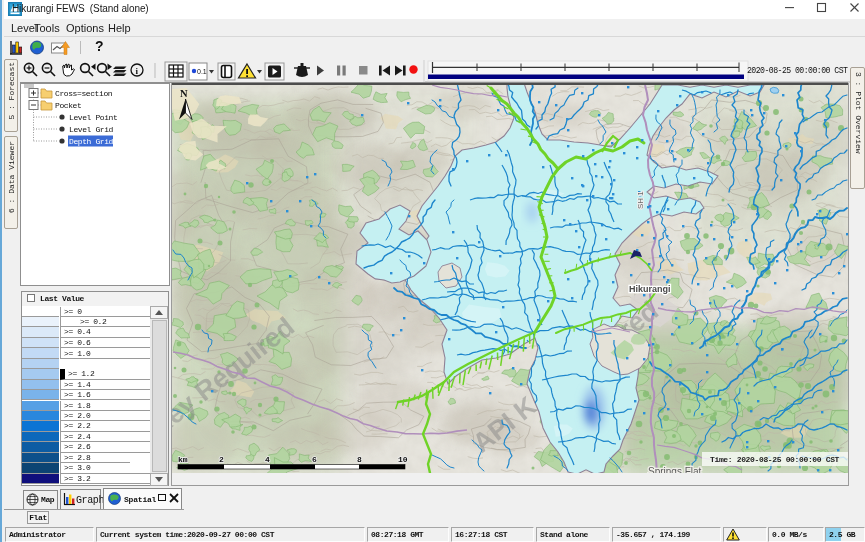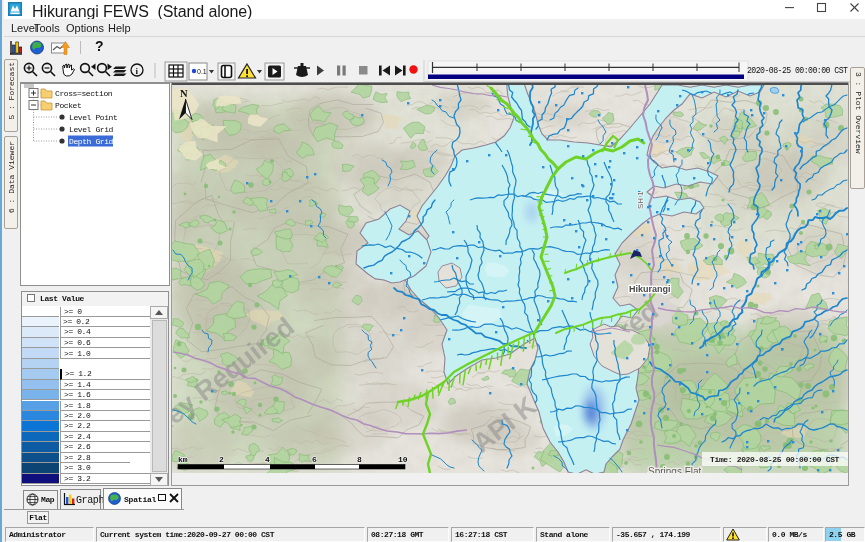--- a/index.html
+++ b/index.html
@@ -21,21 +21,21 @@
 <body>
 <div id="win">
 
 <div id="titlebar">
   <svg class="abs" style="left:4px;top:2px" width="14" height="14" viewBox="0 0 14 14">
     <rect x="0" y="0" width="14" height="14" fill="#1b7fb4"></rect>
     <rect x="1.5" y="1.5" width="11" height="11" fill="#2ea3d8"></rect>
     <path d="M2.5 9.5 L5 3.5 L7 7 L9 3.5 L11.5 9.5 Z" fill="#ffffff"></path>
     <rect x="2.5" y="10.5" width="9" height="1.6" fill="#ffffff"></rect>
   </svg>
-  <span class="abs" style="left:28px;top:3px;font-size:16px;color:#1a1a1a;letter-spacing:-0.1px">Hikurangi FEWS&nbsp; (Stand alone)</span>
+  <span class="abs" style="left:8px;top:3px;font-size:10px;color:#1a1a1a;letter-spacing:-0.1px">Hikurangi FEWS&nbsp; (Stand alone)</span>
   <svg class="abs" style="left:770px;top:0" width="93" height="16" viewBox="0 0 93 16">
     <line x1="11" y1="7.6" x2="20" y2="7.6" stroke="#444" stroke-width="1.1"></line>
     <rect x="43.5" y="3.5" width="8" height="8" fill="none" stroke="#444" stroke-width="1.1"></rect>
     <line x1="76.5" y1="3.5" x2="84.5" y2="11.5" stroke="#444" stroke-width="1.1"></line>
     <line x1="84.5" y1="3.5" x2="76.5" y2="11.5" stroke="#444" stroke-width="1.1"></line>
   </svg>
 </div>
 
 <div id="menubar">
   <span class="abs" style="left:7px;top:3px">Level</span>
@@ -193,31 +193,31 @@
   </g>
 </svg>
 
 <div class="abs" style="left:19px;top:291px;width:148px;height:195px;background:#fff;border:1px solid #8f8f8f"></div>
 <div class="abs" style="left:20px;top:292px;width:146px;height:14px;background:#f2f2f2"></div>
 <div class="abs" style="left:25px;top:294px;width:8px;height:8px;background:#fff;border:1px solid #777"></div>
 <div class="abs mono" style="left:38px;top:294px;font-size:8px;font-weight:bold;color:#111;letter-spacing:-0.4px">Last Value</div>
 <div style="position:absolute;left:20px;top:306.5px;width:37px;height:10.4px;background:#ffffff;border-bottom:1px solid #9a9a9a;box-sizing:border-box"></div>
 <div style="position:absolute;left:58px;top:306.5px;width:90px;height:10.4px;background:#fff;border-bottom:1px solid #9a9a9a;border-left:1px solid #9a9a9a;box-sizing:border-box;font:8px 'Liberation Mono',monospace;color:#111;padding-left:3px;line-height:10px;letter-spacing:-0.4px">&gt;= 0</div>
 <div style="position:absolute;left:20px;top:316.9px;width:37px;height:10.4px;background:#eaf2fb;border-bottom:1px solid #9a9a9a;box-sizing:border-box"></div>
-<div style="position:absolute;left:58px;top:316.9px;width:90px;height:10.4px;background:#fff;border-bottom:1px solid #9a9a9a;border-left:1px solid #9a9a9a;box-sizing:border-box;font:8px 'Liberation Mono',monospace;color:#111;padding-left:2px;line-height:10px;letter-spacing:-0.4px">&gt;= 0.2</div>
+<div style="position:absolute;left:58px;top:316.9px;width:90px;height:10.4px;background:#fff;border-bottom:1px solid #9a9a9a;border-left:1px solid #9a9a9a;box-sizing:border-box;font:8px 'Liberation Mono',monospace;color:#111;padding-left:19px;line-height:10px;letter-spacing:-0.4px">&gt;= 0.2</div>
 <div style="position:absolute;left:20px;top:327.4px;width:37px;height:10.4px;background:#dbe9f8;border-bottom:1px solid #9a9a9a;box-sizing:border-box"></div>
 <div style="position:absolute;left:58px;top:327.4px;width:90px;height:10.4px;background:#fff;border-bottom:1px solid #9a9a9a;border-left:1px solid #9a9a9a;box-sizing:border-box;font:8px 'Liberation Mono',monospace;color:#111;padding-left:3px;line-height:10px;letter-spacing:-0.4px">&gt;= 0.4</div>
 <div style="position:absolute;left:20px;top:337.9px;width:37px;height:10.4px;background:#cfe2f7;border-bottom:1px solid #9a9a9a;box-sizing:border-box"></div>
 <div style="position:absolute;left:58px;top:337.9px;width:90px;height:10.4px;background:#fff;border-bottom:1px solid #9a9a9a;border-left:1px solid #9a9a9a;box-sizing:border-box;font:8px 'Liberation Mono',monospace;color:#111;padding-left:3px;line-height:10px;letter-spacing:-0.4px">&gt;= 0.6</div>
 <div style="position:absolute;left:20px;top:348.3px;width:37px;height:10.4px;background:#c2daf5;border-bottom:1px solid #9a9a9a;box-sizing:border-box"></div>
 <div style="position:absolute;left:58px;top:348.3px;width:90px;height:10.4px;background:#fff;border-bottom:1px solid #9a9a9a;border-left:1px solid #9a9a9a;box-sizing:border-box;font:8px 'Liberation Mono',monospace;color:#111;padding-left:3px;line-height:10px;letter-spacing:-0.4px">&gt;= 0.8</div>
 <div style="position:absolute;left:20px;top:358.8px;width:37px;height:10.4px;background:#b4d2f2;border-bottom:1px solid #9a9a9a;box-sizing:border-box"></div>
 <div style="position:absolute;left:58px;top:349px;width:90px;height:10.4px;background:#fff;border-bottom:1px solid #9a9a9a;border-left:1px solid #9a9a9a;box-sizing:border-box;font:8px 'Liberation Mono',monospace;color:#111;padding-left:3px;line-height:10px;letter-spacing:-0.4px">&gt;= 1.0</div>
 <div style="position:absolute;left:20px;top:369.2px;width:37px;height:10.4px;background:#a5caf0;border-bottom:1px solid #9a9a9a;box-sizing:border-box"></div>
-<div style="position:absolute;left:58px;top:369.2px;width:90px;height:10.4px;background:#fff;border-bottom:1px solid #9a9a9a;border-left:2px solid #000000;box-sizing:border-box;font:8px 'Liberation Mono',monospace;color:#111;padding-left:3px;line-height:10px;letter-spacing:-0.4px">&gt;= 1.2</div>
+<div style="position:absolute;left:58px;top:369.2px;width:90px;height:10.4px;background:#fff;border-bottom:1px solid #9a9a9a;border-left:5px solid #000000;box-sizing:border-box;font:8px 'Liberation Mono',monospace;color:#111;padding-left:3px;line-height:10px;letter-spacing:-0.4px">&gt;= 1.2</div>
 <div style="position:absolute;left:20px;top:379.6px;width:37px;height:10.4px;background:#93c0ee;border-bottom:1px solid #9a9a9a;box-sizing:border-box"></div>
 <div style="position:absolute;left:58px;top:379.6px;width:90px;height:10.4px;background:#fff;border-bottom:1px solid #9a9a9a;border-left:1px solid #9a9a9a;box-sizing:border-box;font:8px 'Liberation Mono',monospace;color:#111;padding-left:3px;line-height:10px;letter-spacing:-0.4px">&gt;= 1.4</div>
 <div style="position:absolute;left:20px;top:390.1px;width:37px;height:10.4px;background:#7ab3ea;border-bottom:1px solid #9a9a9a;box-sizing:border-box"></div>
 <div style="position:absolute;left:58px;top:390.1px;width:90px;height:10.4px;background:#fff;border-bottom:1px solid #9a9a9a;border-left:1px solid #9a9a9a;box-sizing:border-box;font:8px 'Liberation Mono',monospace;color:#111;padding-left:3px;line-height:10px;letter-spacing:-0.4px">&gt;= 1.6</div>
 <div style="position:absolute;left:20px;top:400.6px;width:37px;height:10.4px;background:#57a0e5;border-bottom:1px solid #9a9a9a;box-sizing:border-box"></div>
 <div style="position:absolute;left:58px;top:400.6px;width:90px;height:10.4px;background:#fff;border-bottom:1px solid #9a9a9a;border-left:1px solid #9a9a9a;box-sizing:border-box;font:8px 'Liberation Mono',monospace;color:#111;padding-left:3px;line-height:10px;letter-spacing:-0.4px">&gt;= 1.8</div>
 <div style="position:absolute;left:20px;top:411.0px;width:37px;height:10.4px;background:#2a87dd;border-bottom:1px solid #9a9a9a;box-sizing:border-box"></div>
 <div style="position:absolute;left:58px;top:411.0px;width:90px;height:10.4px;background:#fff;border-bottom:1px solid #9a9a9a;border-left:1px solid #9a9a9a;box-sizing:border-box;font:8px 'Liberation Mono',monospace;color:#111;padding-left:3px;line-height:10px;letter-spacing:-0.4px">&gt;= 2.0</div>
 <div style="position:absolute;left:20px;top:421.4px;width:37px;height:10.4px;background:#0b74d4;border-bottom:1px solid #9a9a9a;box-sizing:border-box"></div>
 <div style="position:absolute;left:58px;top:421.4px;width:90px;height:10.4px;background:#fff;border-bottom:1px solid #9a9a9a;border-left:1px solid #9a9a9a;box-sizing:border-box;font:8px 'Liberation Mono',monospace;color:#111;padding-left:3px;line-height:10px;letter-spacing:-0.4px">&gt;= 2.2</div>

